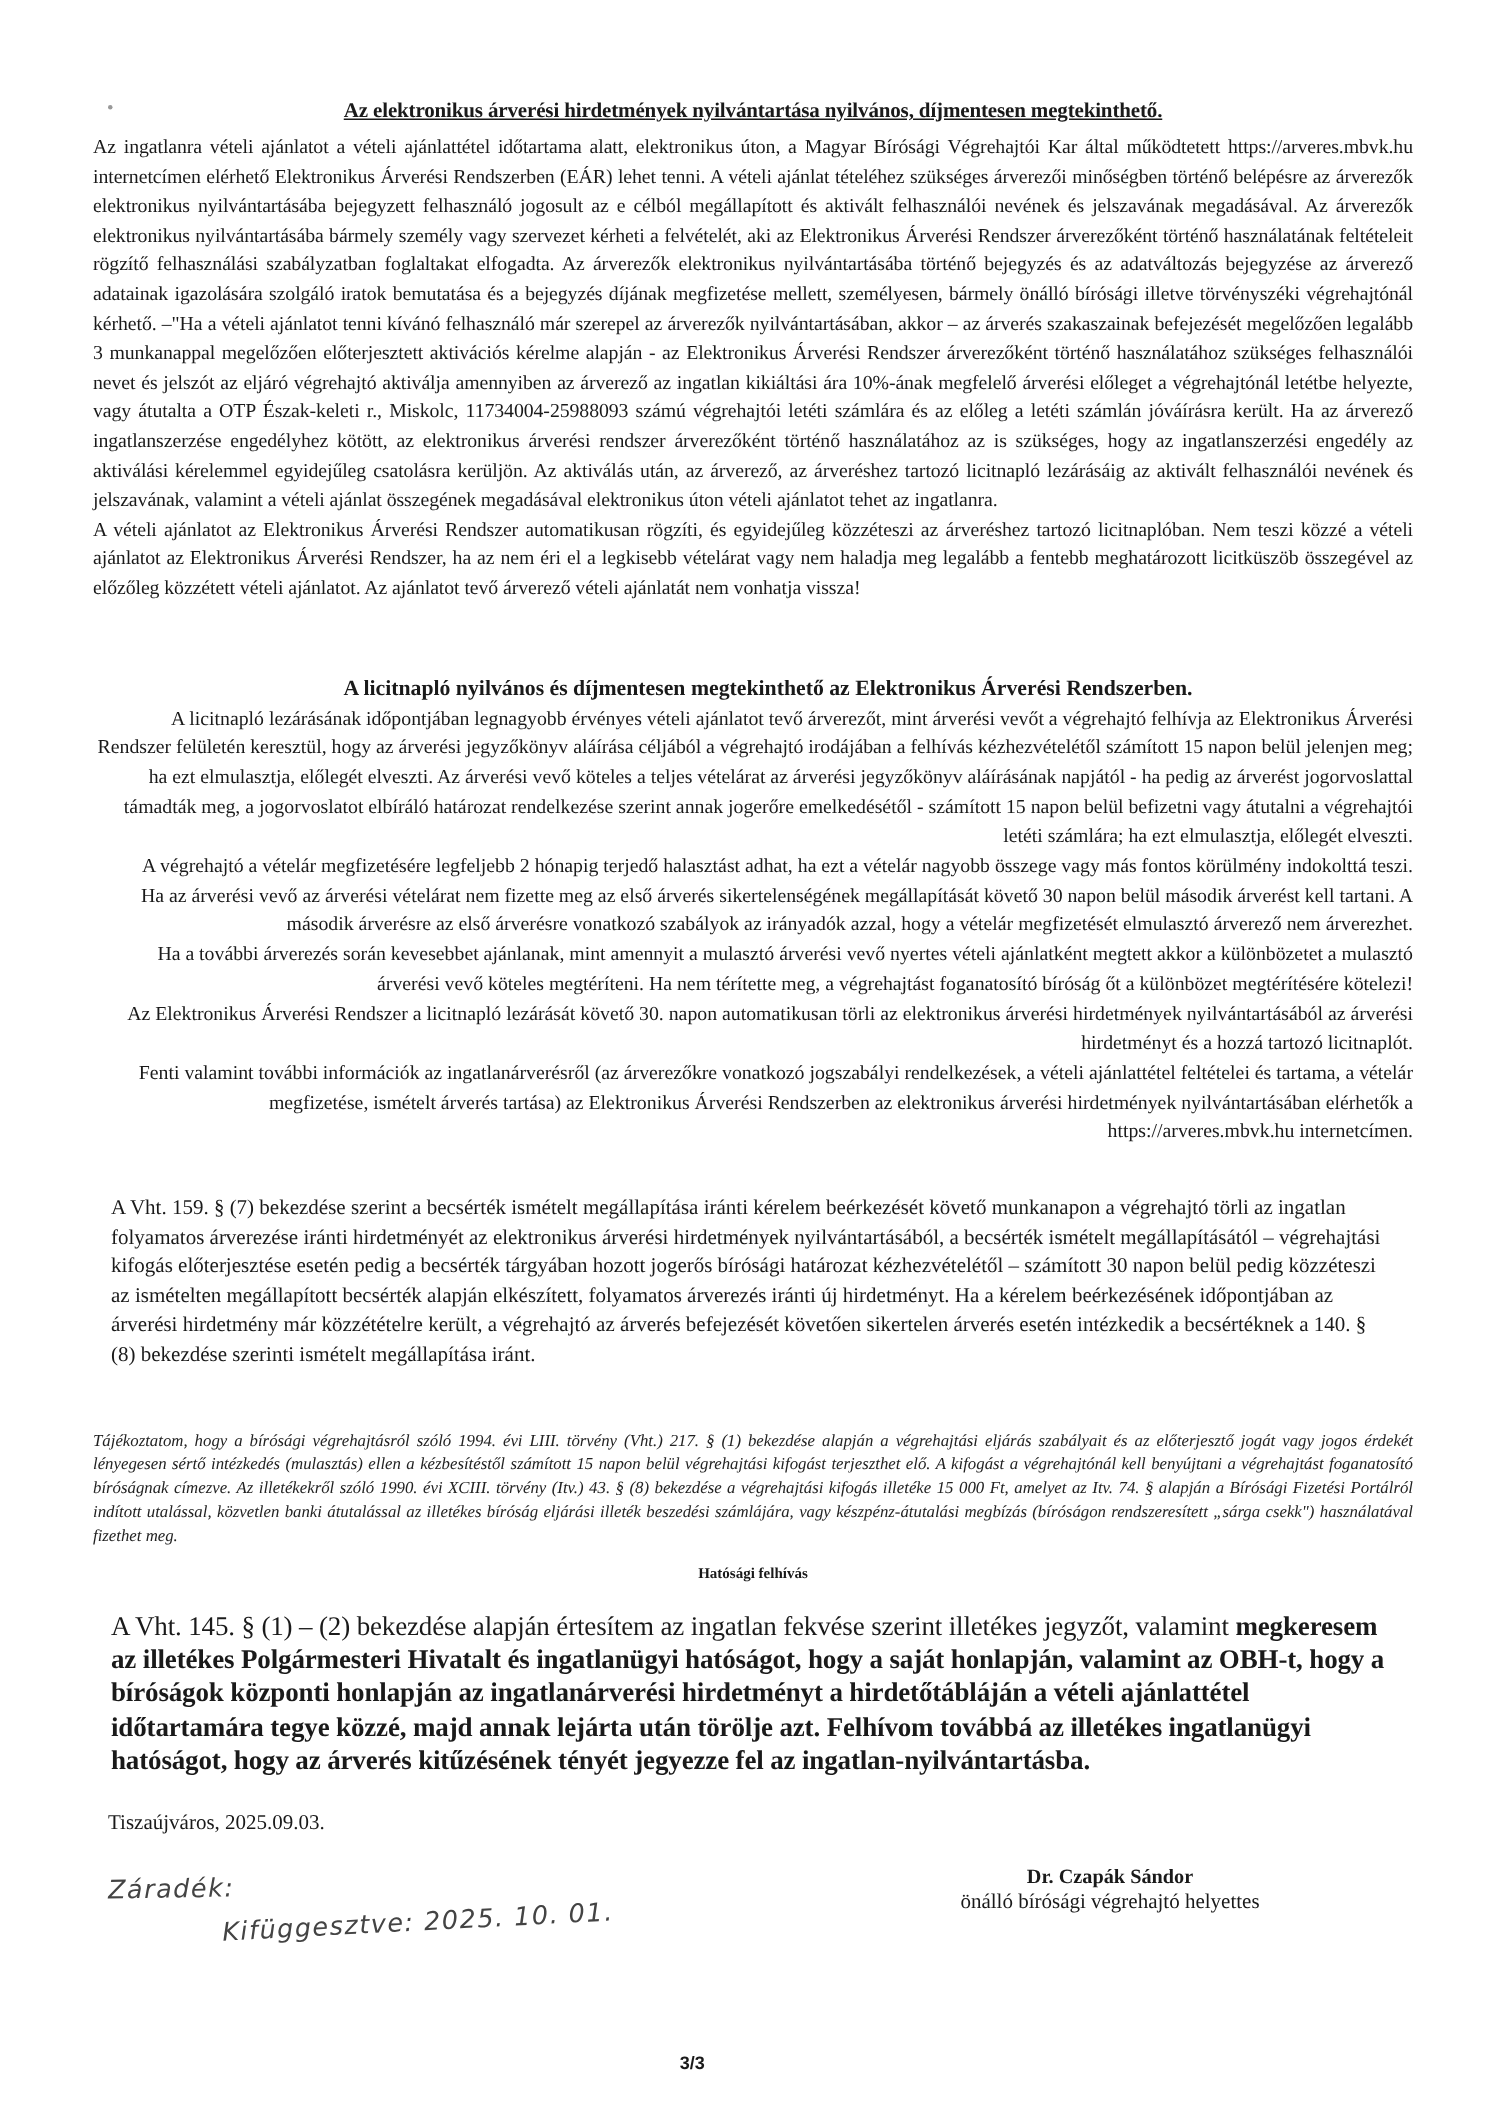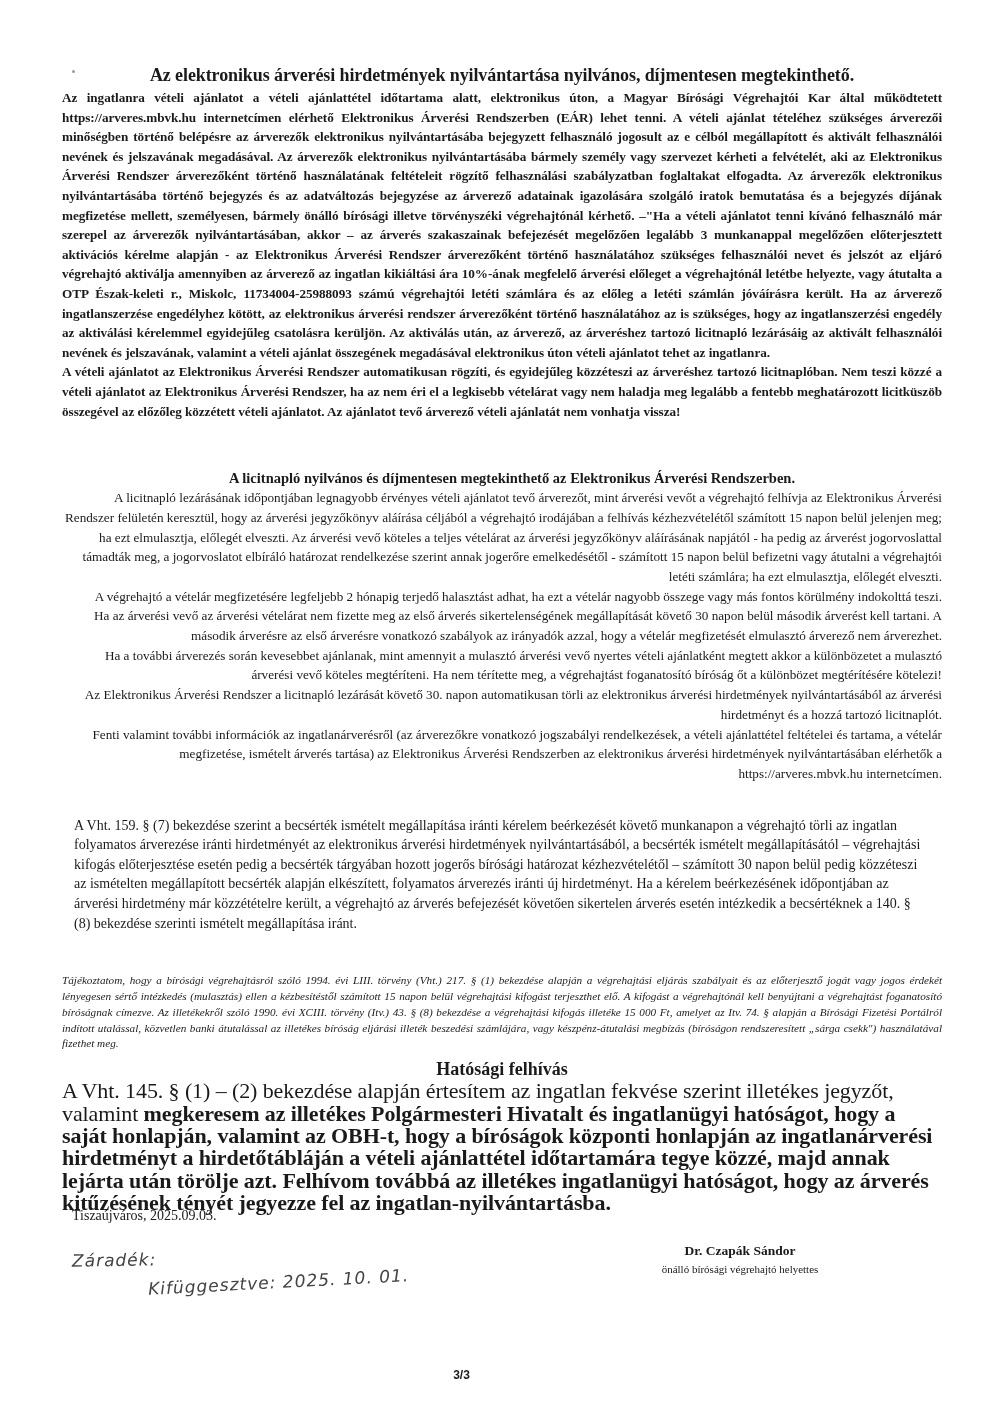--- a/index.html
+++ b/index.html
@@ -2,55 +2,54 @@
 <html><head>
   <meta charset="utf-8">
   <style>
     html, body { margin: 0; padding: 0; background: #ffffff; }
     body {
       width: 1000px; height: 1414px; position: relative; overflow: hidden;
       font-family: "Liberation Serif", serif; color: #1a1a1a;
     }
     .page { position: absolute; left: 62px; top: 64px; width: 880px; }
     .h1 {
-      text-align: center; font-weight: bold; font-size: 18px; line-height: 22px;
-      letter-spacing: -0.1px; margin: 0 0 2px 0;
+      text-align: center; font-weight: bold; font-size: 14px; line-height: 22px;
+      letter-spacing: -0.1px; margin: 0 0 2px 0; text-decoration: underline;
     }
     .p1 {
       font-size: 13.2px; line-height: 19.6px; text-align: justify; margin: 0;
       letter-spacing: -0.05px;
-      font-weight: bold;
     }
     .gap1 { height: 48px; }
     .h2 {
       text-align: center; font-weight: bold; font-size: 14.5px; line-height: 19px;
       margin: 0; padding-left: 20px;
     }
     .p2 {
       font-size: 13.2px; line-height: 19.7px; margin: 0; text-align: right;
     }
     .gap2 { height: 20px; }
     .p3 { font-size: 14px; line-height: 19.6px; margin: 12px; }
     .gap3 { height: 28px; }
     .p4 {
       font-style: italic; font-size: 11.2px; line-height: 15.8px; text-align: justify;
       margin: 0; color: #222;
     }
     .h3 {
-      text-align: center; font-weight: bold; font-size: 18px; line-height: 22px;
+      text-align: center; font-weight: bold; font-size: 10px; line-height: 22px;
       margin: 6px 0 0 0;
     }
     .p5 {
-      font-size: 22px; line-height: 22.4px; margin: 0; letter-spacing: -0.1px;
+      font-size: 18px; line-height: 22.4px; margin: 12px; letter-spacing: -0.1px;
     }
     .p5 b { font-weight: bold; }
     .place-date { position: absolute; left: 72px; top: 1208px; font-size: 14px; }
     .signer { position: absolute; left: 620px; top: 1242px; width: 240px; text-align: center; }
     .signer-name { font-weight: bold; font-size: 13.5px; line-height: 18px; }
-    .signer-title { font-size: 11px; line-height: 18px; }
+    .signer-title { font-size: 14px; line-height: 18px; }
     .hand1 {
       position: absolute; left: 72px; top: 1250px; font-family: "DejaVu Sans", sans-serif;
       font-size: 17px; color: #444; transform: rotate(-1deg); font-style: italic; letter-spacing: 1px;
     }
     .hand2 {
       position: absolute; left: 148px; top: 1272px; font-family: "DejaVu Sans", sans-serif;
       font-size: 17px; color: #444; transform: rotate(-3deg); font-style: italic; letter-spacing: 1px;
     }
     .pagenum {
       position: absolute; left: 0; width: 923px; top: 1368px; text-align: center;

